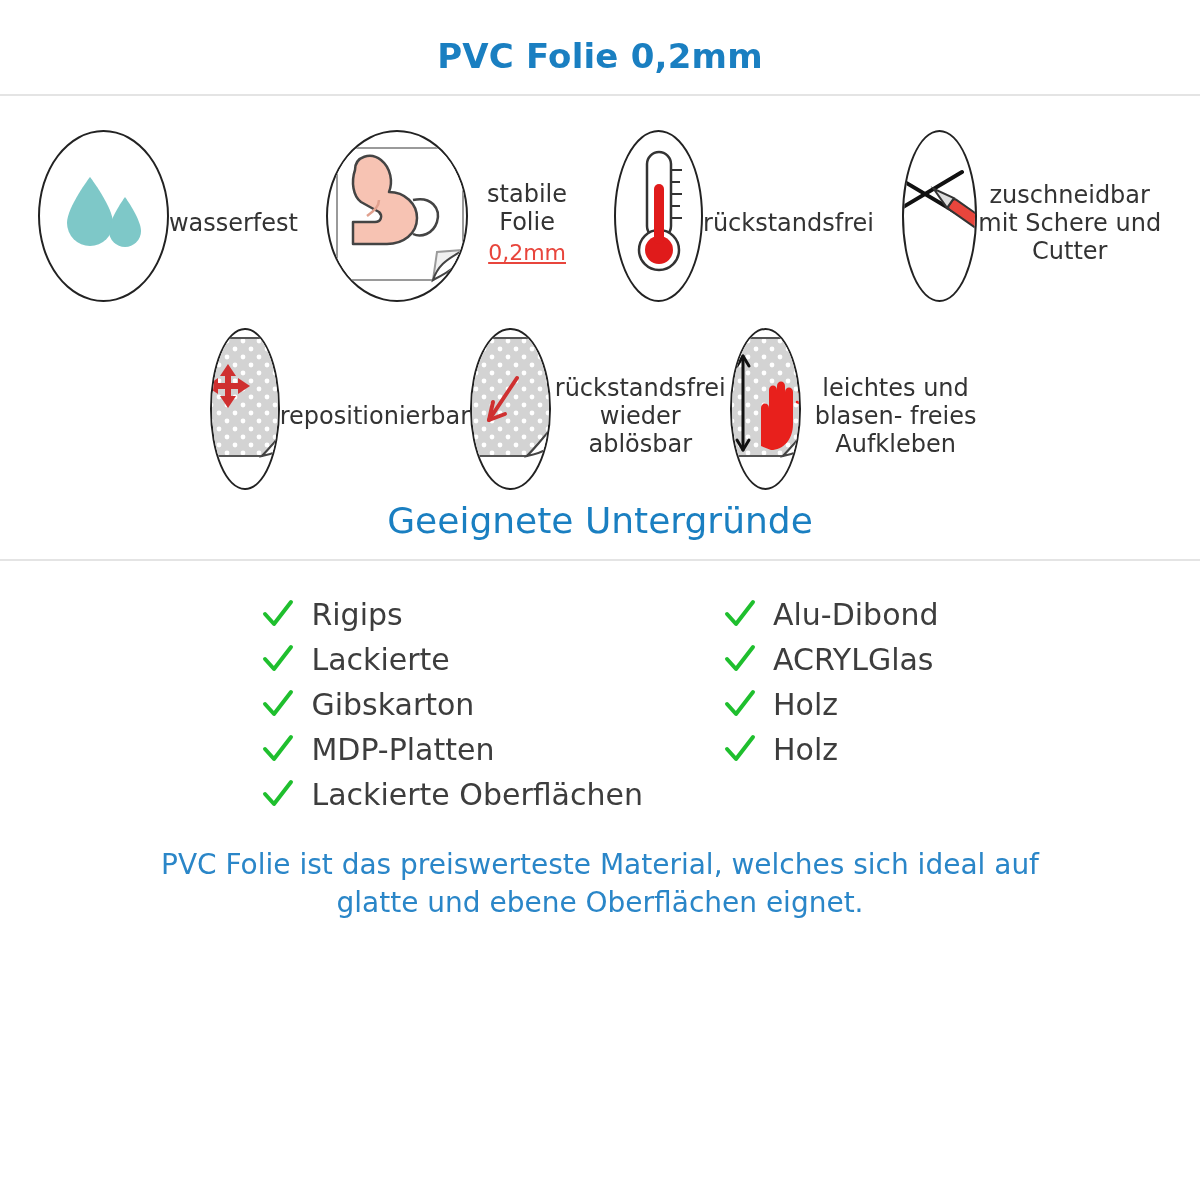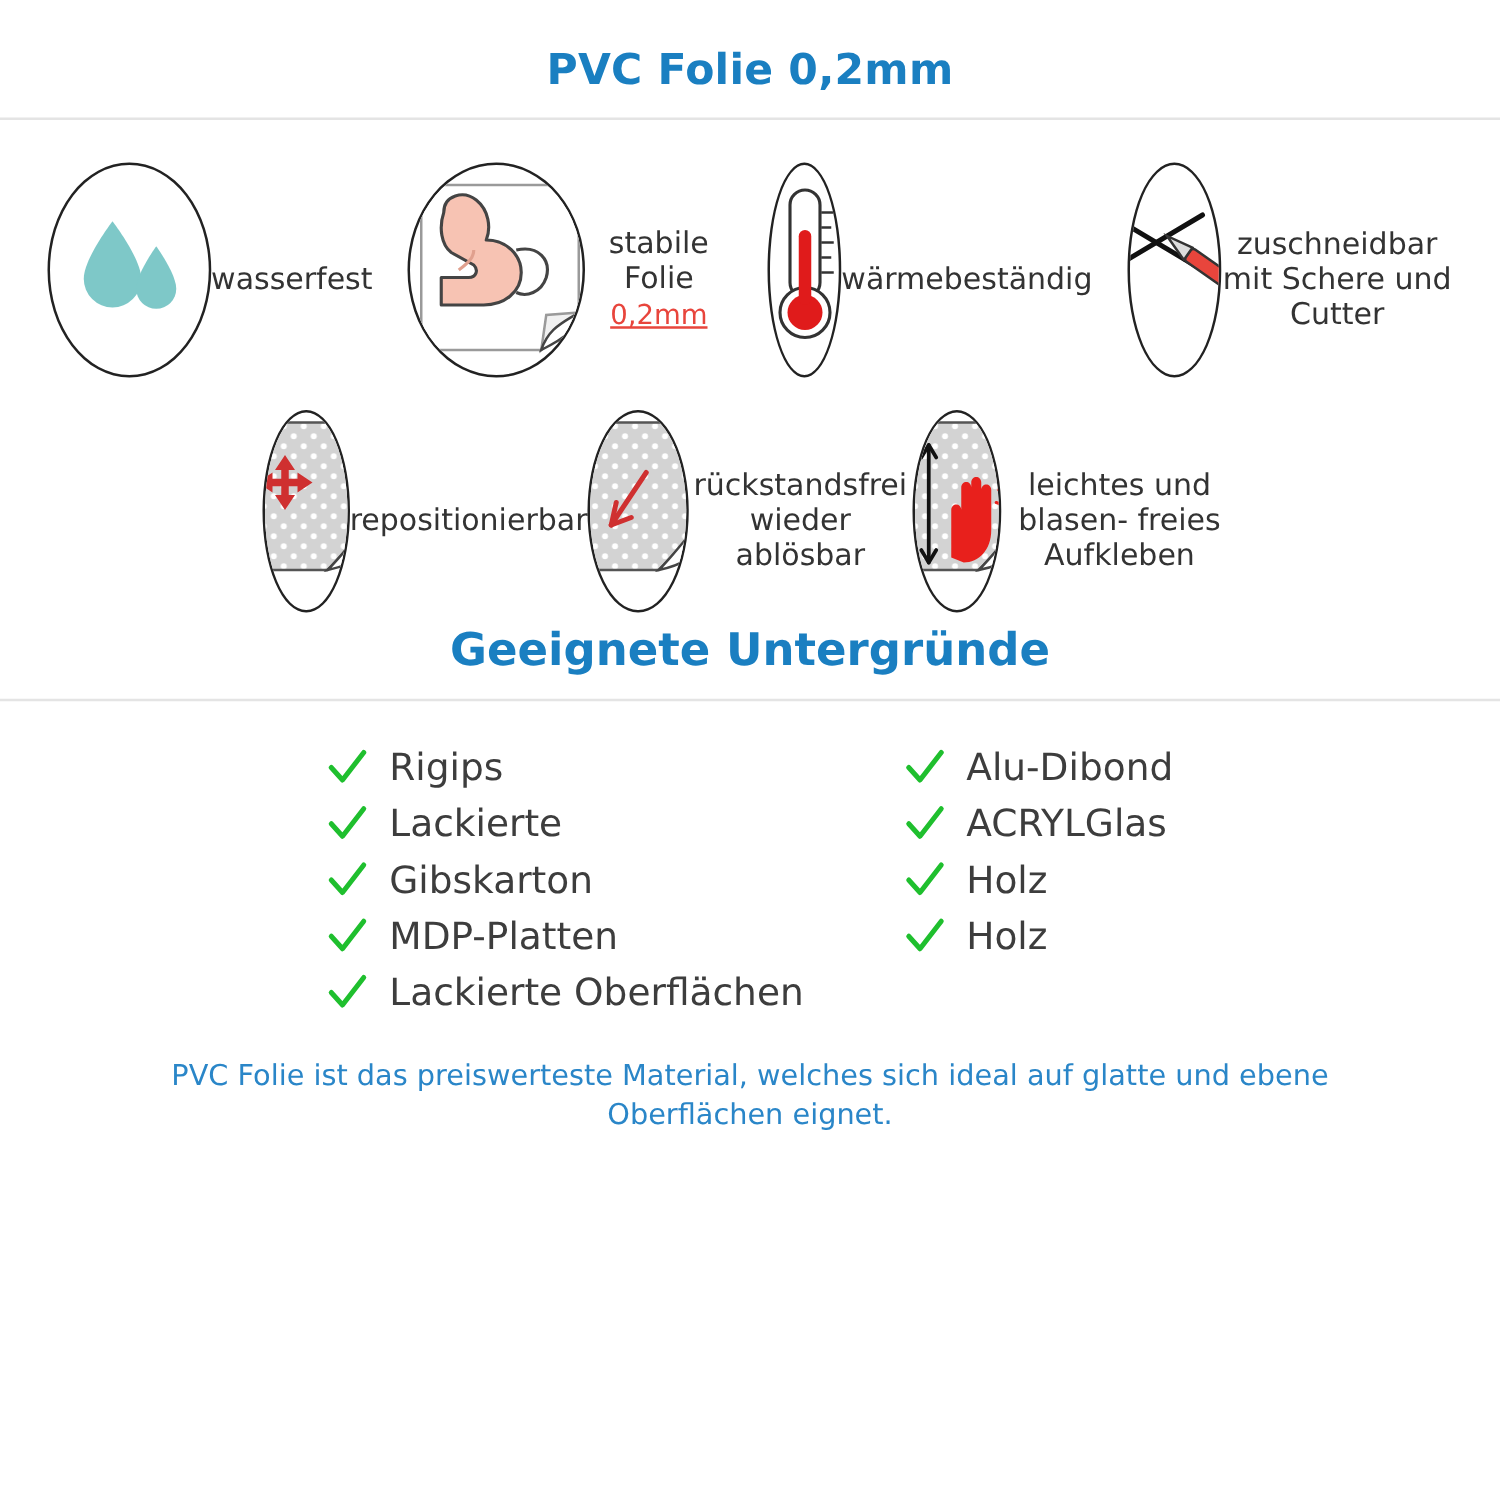--- a/index.html
+++ b/index.html
@@ -32,21 +32,21 @@
   }
   .rule {
     border: none;
     border-top: 2px solid #e4e4e4;
     margin: 18px 0 0 0;
   }
   .section-title {
     text-align: center;
     color: #1a7fc1;
     font-size: 36px;
-    font-weight: bold;
+    font-weight: normal;
     margin-top: 10px;
   }
 
   
   .features {
     padding: 0 20px;
   }
   .row {
     display: flex;
     justify-content: center;
@@ -113,21 +113,21 @@
   .check {
     width: 34px;
     height: 34px;
     flex: 0 0 34px;
     display: block;
   }
   .footer-note {
     margin-top: 34px;
     text-align: center;
     color: #2a86c8;
-    font-size: 23px;
+    font-size: 28px;
     line-height: 1.35;
     padding: 0 120px;
   }
 </style>
 </head>
 <body>
 
 <div class="page">
 
   <div class="title">PVC Folie 0,2mm</div>
@@ -187,21 +187,21 @@
               <rect x="40" y="40" width="10" height="60" rx="5" fill="#e01b1b"></rect>
               <line x1="58" y1="26" x2="68" y2="26" stroke="#333" stroke-width="2"></line>
               <line x1="58" y1="38" x2="66" y2="38" stroke="#333" stroke-width="2"></line>
               <line x1="58" y1="50" x2="68" y2="50" stroke="#333" stroke-width="2"></line>
               <line x1="58" y1="62" x2="66" y2="62" stroke="#333" stroke-width="2"></line>
               <line x1="58" y1="74" x2="68" y2="74" stroke="#333" stroke-width="2"></line>
             </svg>
           </span>
         </div>
         <div class="caption">
-          <span>wärmebeständig</span>
+          <span>rückstandsfrei</span>
         </div>
       </div>
 
       <div class="feature">
         <div class="circle">
           <span>
             <svg width="140" height="120" viewBox="0 0 140 120">
               <g stroke="#111" stroke-width="4" fill="none" stroke-linecap="round">
                 <path d="M18 18 L92 62"></path>
                 <path d="M18 62 L92 18"></path>

